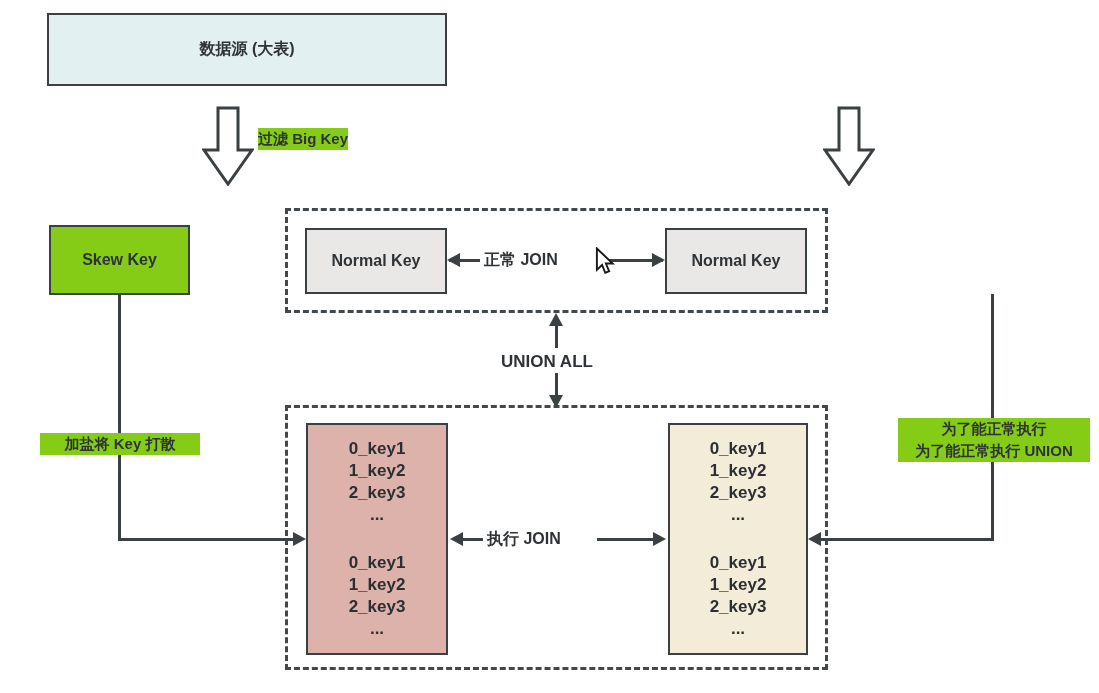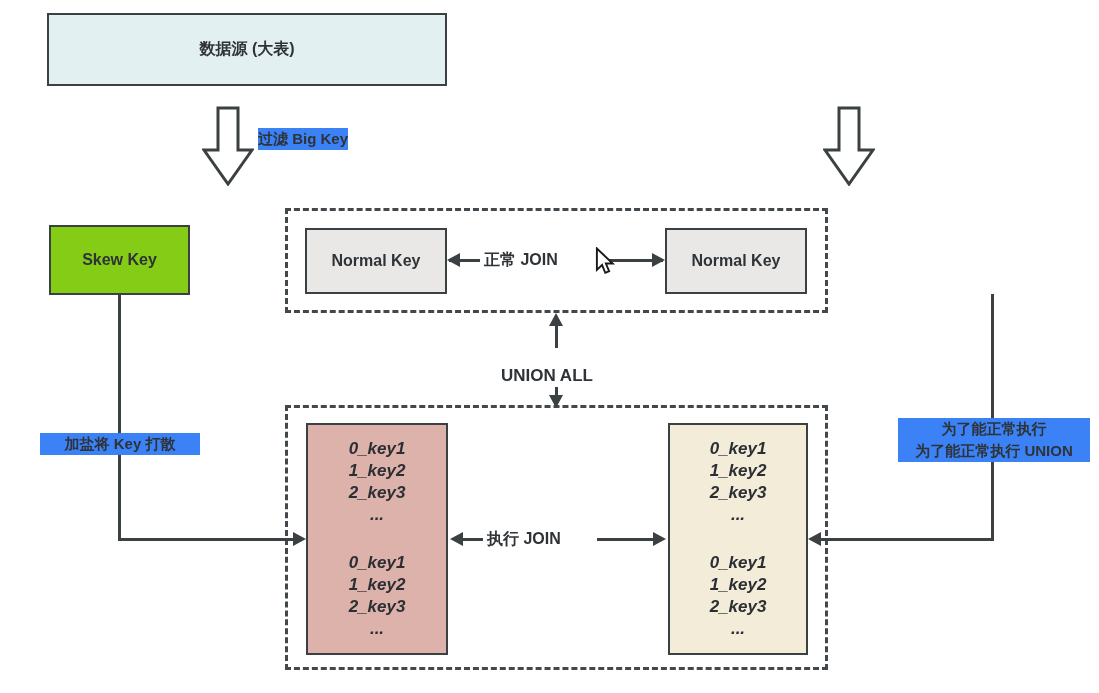--- a/index.html
+++ b/index.html
@@ -26,27 +26,27 @@
           border-left:7px solid transparent; border-right:7px solid transparent;
           border-bottom:13px solid #3b4043; }
   .arrD { position:absolute; width:0; height:0; z-index:2;
           border-left:7px solid transparent; border-right:7px solid transparent;
           border-top:13px solid #3b4043; }
   .linelabel {
     position:absolute; background:#ffffff; font-weight:bold; font-size:16px;
     text-align:left; z-index:3; color:#2f3337; padding:1px 4px;
   }
   .sidelabel {
-    position:absolute; background:#3b82f6; font-weight:bold; font-size:15px;
+    position:absolute; background:#84cc16; font-weight:bold; font-size:15px;
     text-align:center; z-index:3; color:#2f3337; line-height:22px;
   }
   .keysbox {
     position:absolute; border:2px solid #3b4043; z-index:2;
     display:flex; flex-direction:column; align-items:center; justify-content:center;
-    gap:26px; font-weight:bold; font-size:17px; color:#2b2f33;font-style:italic;
+    gap:26px; font-weight:bold; font-size:17px; color:#2b2f33;
   }
   .keygroup { display:flex; flex-direction:column; align-items:center; }
   .keygroup div { line-height:22px; }
   .watermark { position:absolute; color:#c9c9c9; font-size:18px; z-index:4; letter-spacing:0.5px; }
   svg { display:block; }
 </style>
 </head>
 <body>
 
 <div id="canvas">
@@ -87,21 +87,21 @@
     <svg width="22" height="28" viewBox="0 0 14 19">
       <path d="M1.5 1 L1.5 15.5 L5 12.2 L7.2 17.5 L9.8 16.4 L7.6 11.2 L12.2 11.2 Z" fill="#ffffff" stroke="#1a1a1a" stroke-width="1.3" stroke-linejoin="miter"></path>
     </svg>
   </div>
 
 
   <div class="vline" style="left:555px; top:322px; width:3px; height:26px;"></div>
   <div class="arrU" style="left:549px; top:313px;"></div>
   <div class="vline" style="left:555px; top:368px; width:3px; height:28px;"></div>
   <div class="arrD" style="left:549px; top:395px;"></div>
-  <div class="linelabel" style="left:497px; top:365px; width:120px; font-size:17px;">UNION ALL</div>
+  <div class="linelabel" style="left:497px; top:351px; width:120px; font-size:17px;">UNION ALL</div>
 
   <div class="dashedbox" style="left:285px; top:405px; width:543px; height:265px;"></div>
 
   <div class="keysbox" style="left:306px; top:423px; width:142px; height:232px; background:#dcb2aa;">
     <div class="keygroup">
       <div>0_key1</div>
       <div>1_key2</div>
       <div>2_key3</div>
       <div>...</div>
     </div>

